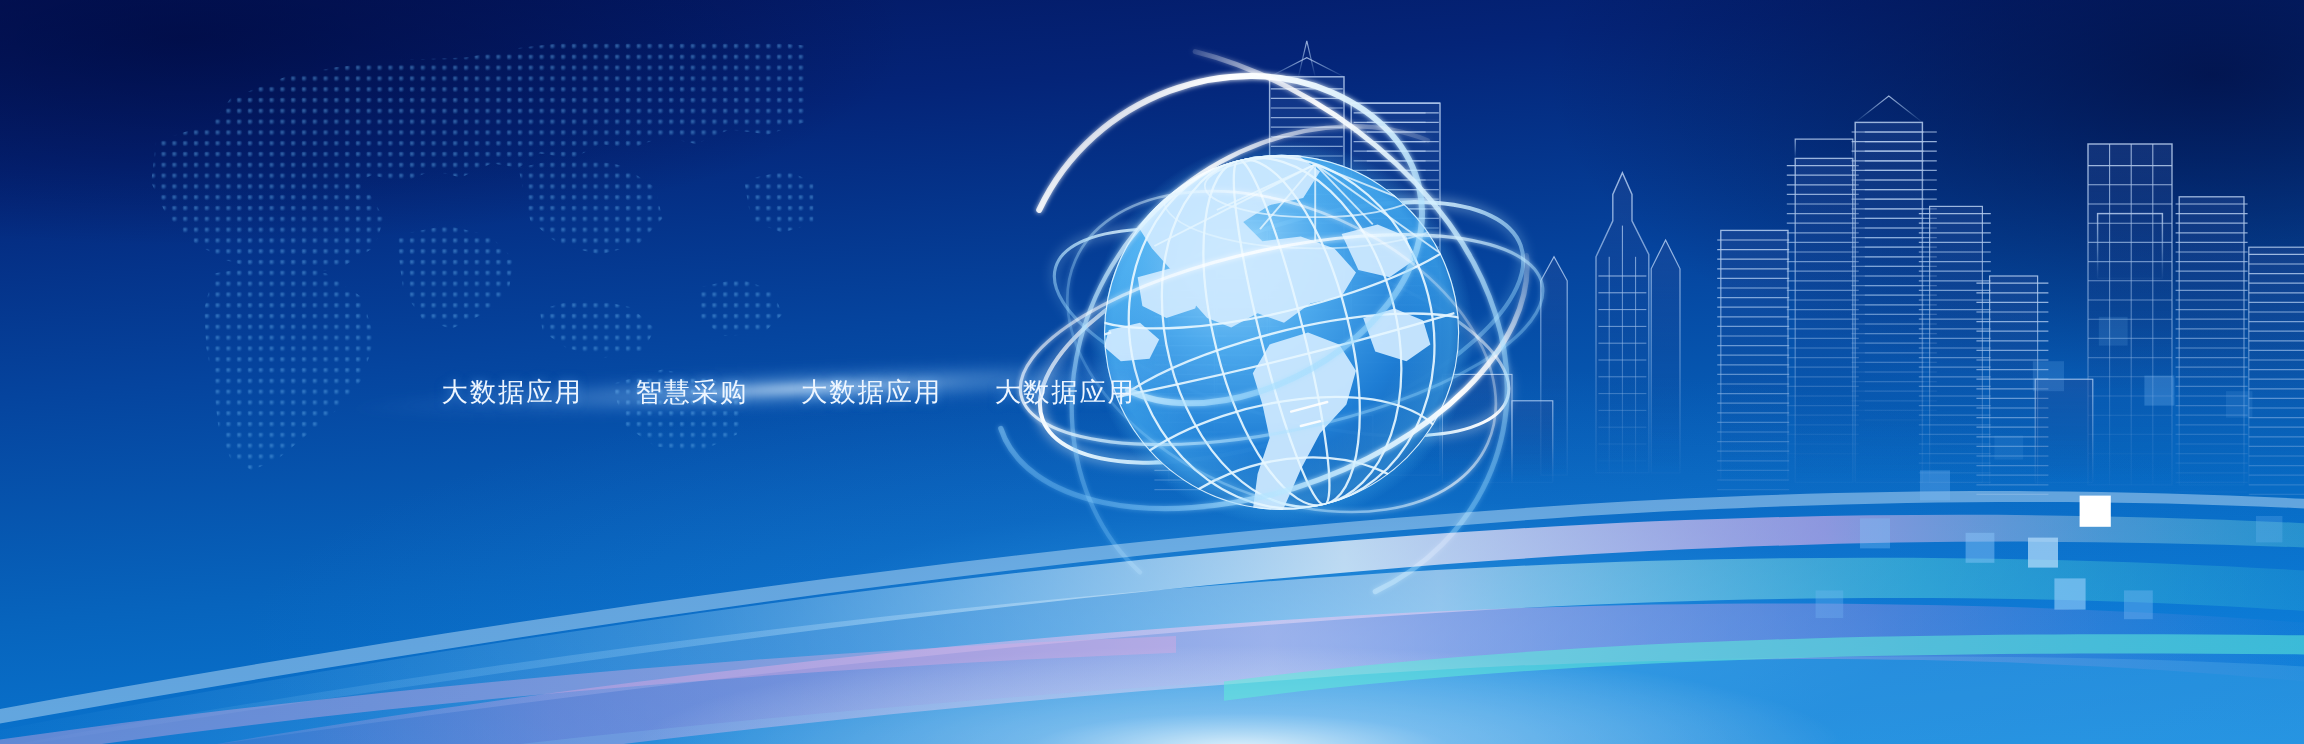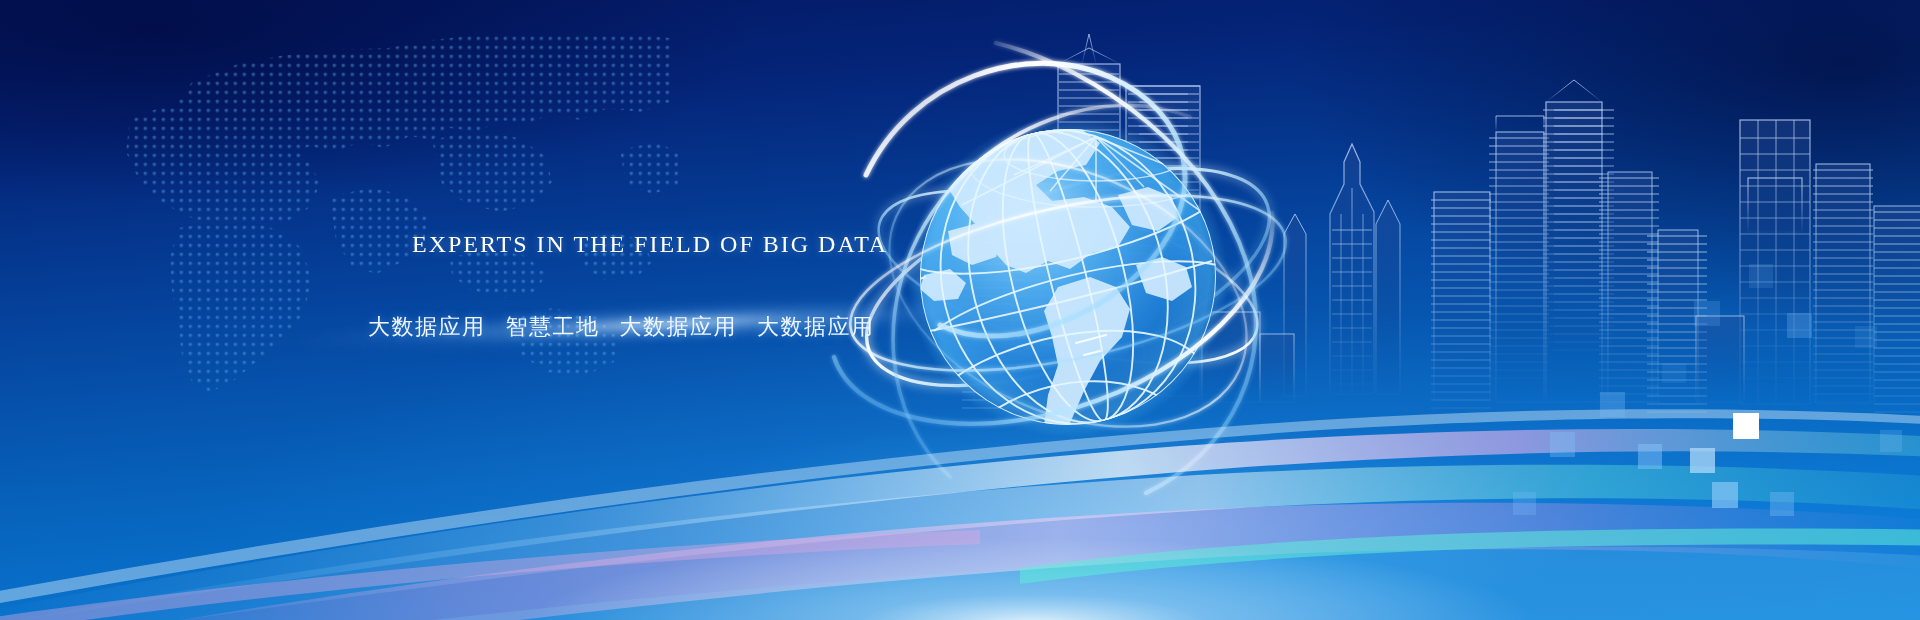--- a/index.html
+++ b/index.html
@@ -106,21 +106,21 @@
     font-size: 24px;
     color: #ffffff;
     letter-spacing: 2.0px;
     white-space: nowrap;
     text-shadow: 0 0 10px rgba(150,210,255,0.45);
   }
   .taglist {
     position: absolute;
     left: 368px; top: 312px;
     display: flex;
-    gap: 20px;
+    gap: 44px;
     white-space: nowrap;
   }
   .tag {
     font-size: 22px;
     color: #eef6ff;
     letter-spacing: 1.5px;
     text-shadow: 0 0 8px rgba(120,190,255,0.5);
   }
 </style>
 </head>
@@ -446,22 +446,21 @@
     <div class="sq" style="left:1638px;top:444px;width:24px;height:25px;background:rgba(140,200,250,0.45);"></div>
     <div class="sq" style="left:1690px;top:448px;width:25px;height:25px;background:rgba(175,217,250,0.75);"></div>
     <div class="sq" style="left:1712px;top:482px;width:26px;height:26px;background:rgba(150,205,250,0.62);"></div>
     <div class="sq" style="left:1770px;top:492px;width:24px;height:24px;background:rgba(120,185,245,0.40);"></div>
     <div class="sq" style="left:1513px;top:492px;width:23px;height:23px;background:rgba(120,185,245,0.30);"></div>
     <div class="sq" style="left:1855px;top:326px;width:22px;height:22px;background:rgba(110,175,240,0.14);"></div>
     <div class="sq" style="left:1880px;top:430px;width:22px;height:22px;background:rgba(130,195,250,0.22);"></div>
   </div>
 
   <div class="content">
-    <div class="subhead">EXPERTS IN THE FIELD OF BIG DATA</div>
     <div class="taglist">
       <span class="tag">大数据应用</span>
-      <span class="tag">智慧工地</span>
+      <span class="tag">智慧采购</span>
       <span class="tag">大数据应用</span>
       <span class="tag">大数据应用</span>
     </div>
   </div>
 
 </div>
 
 </body></html>

